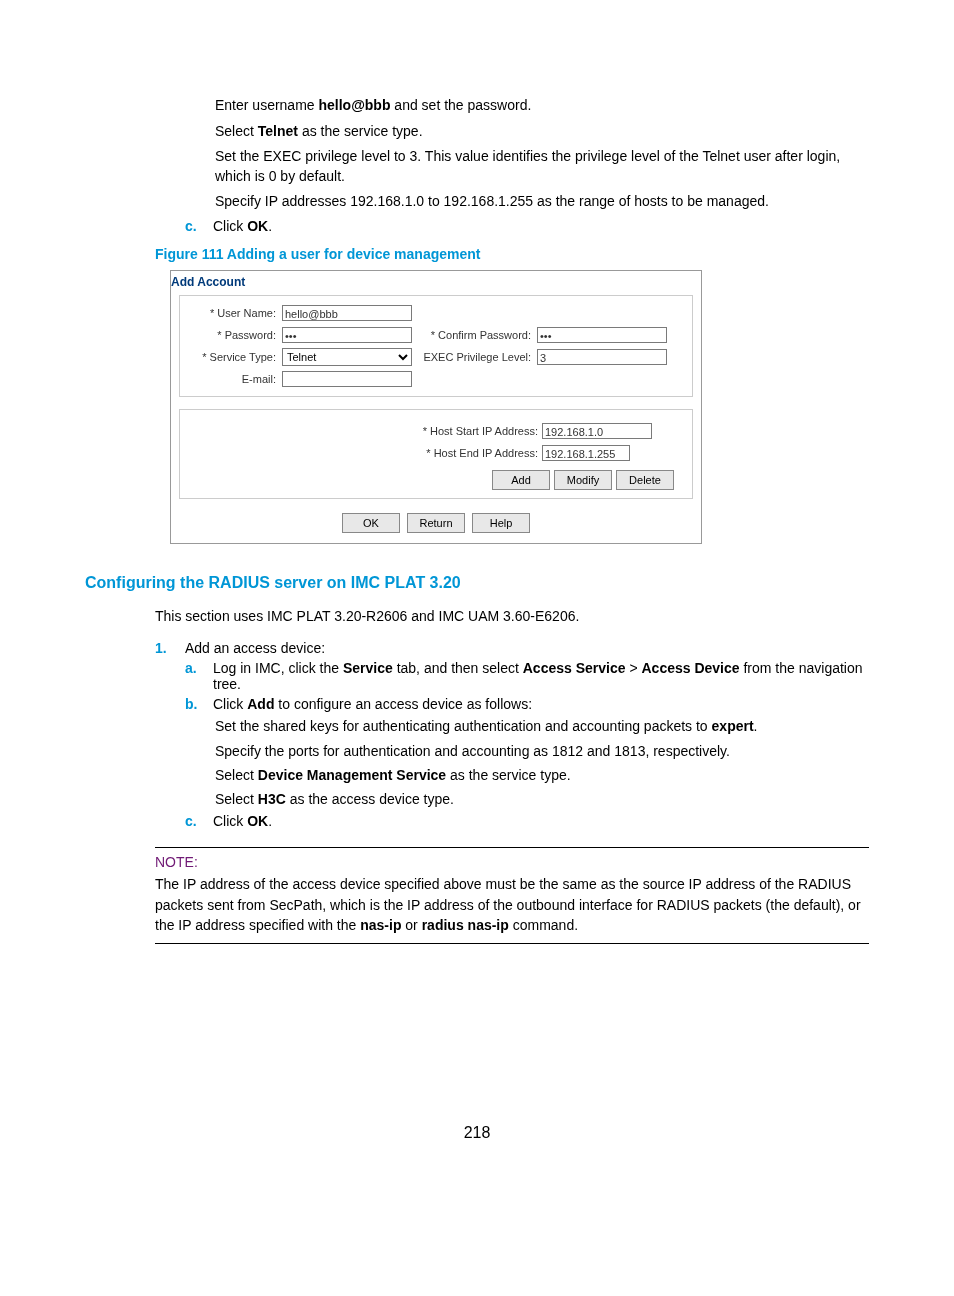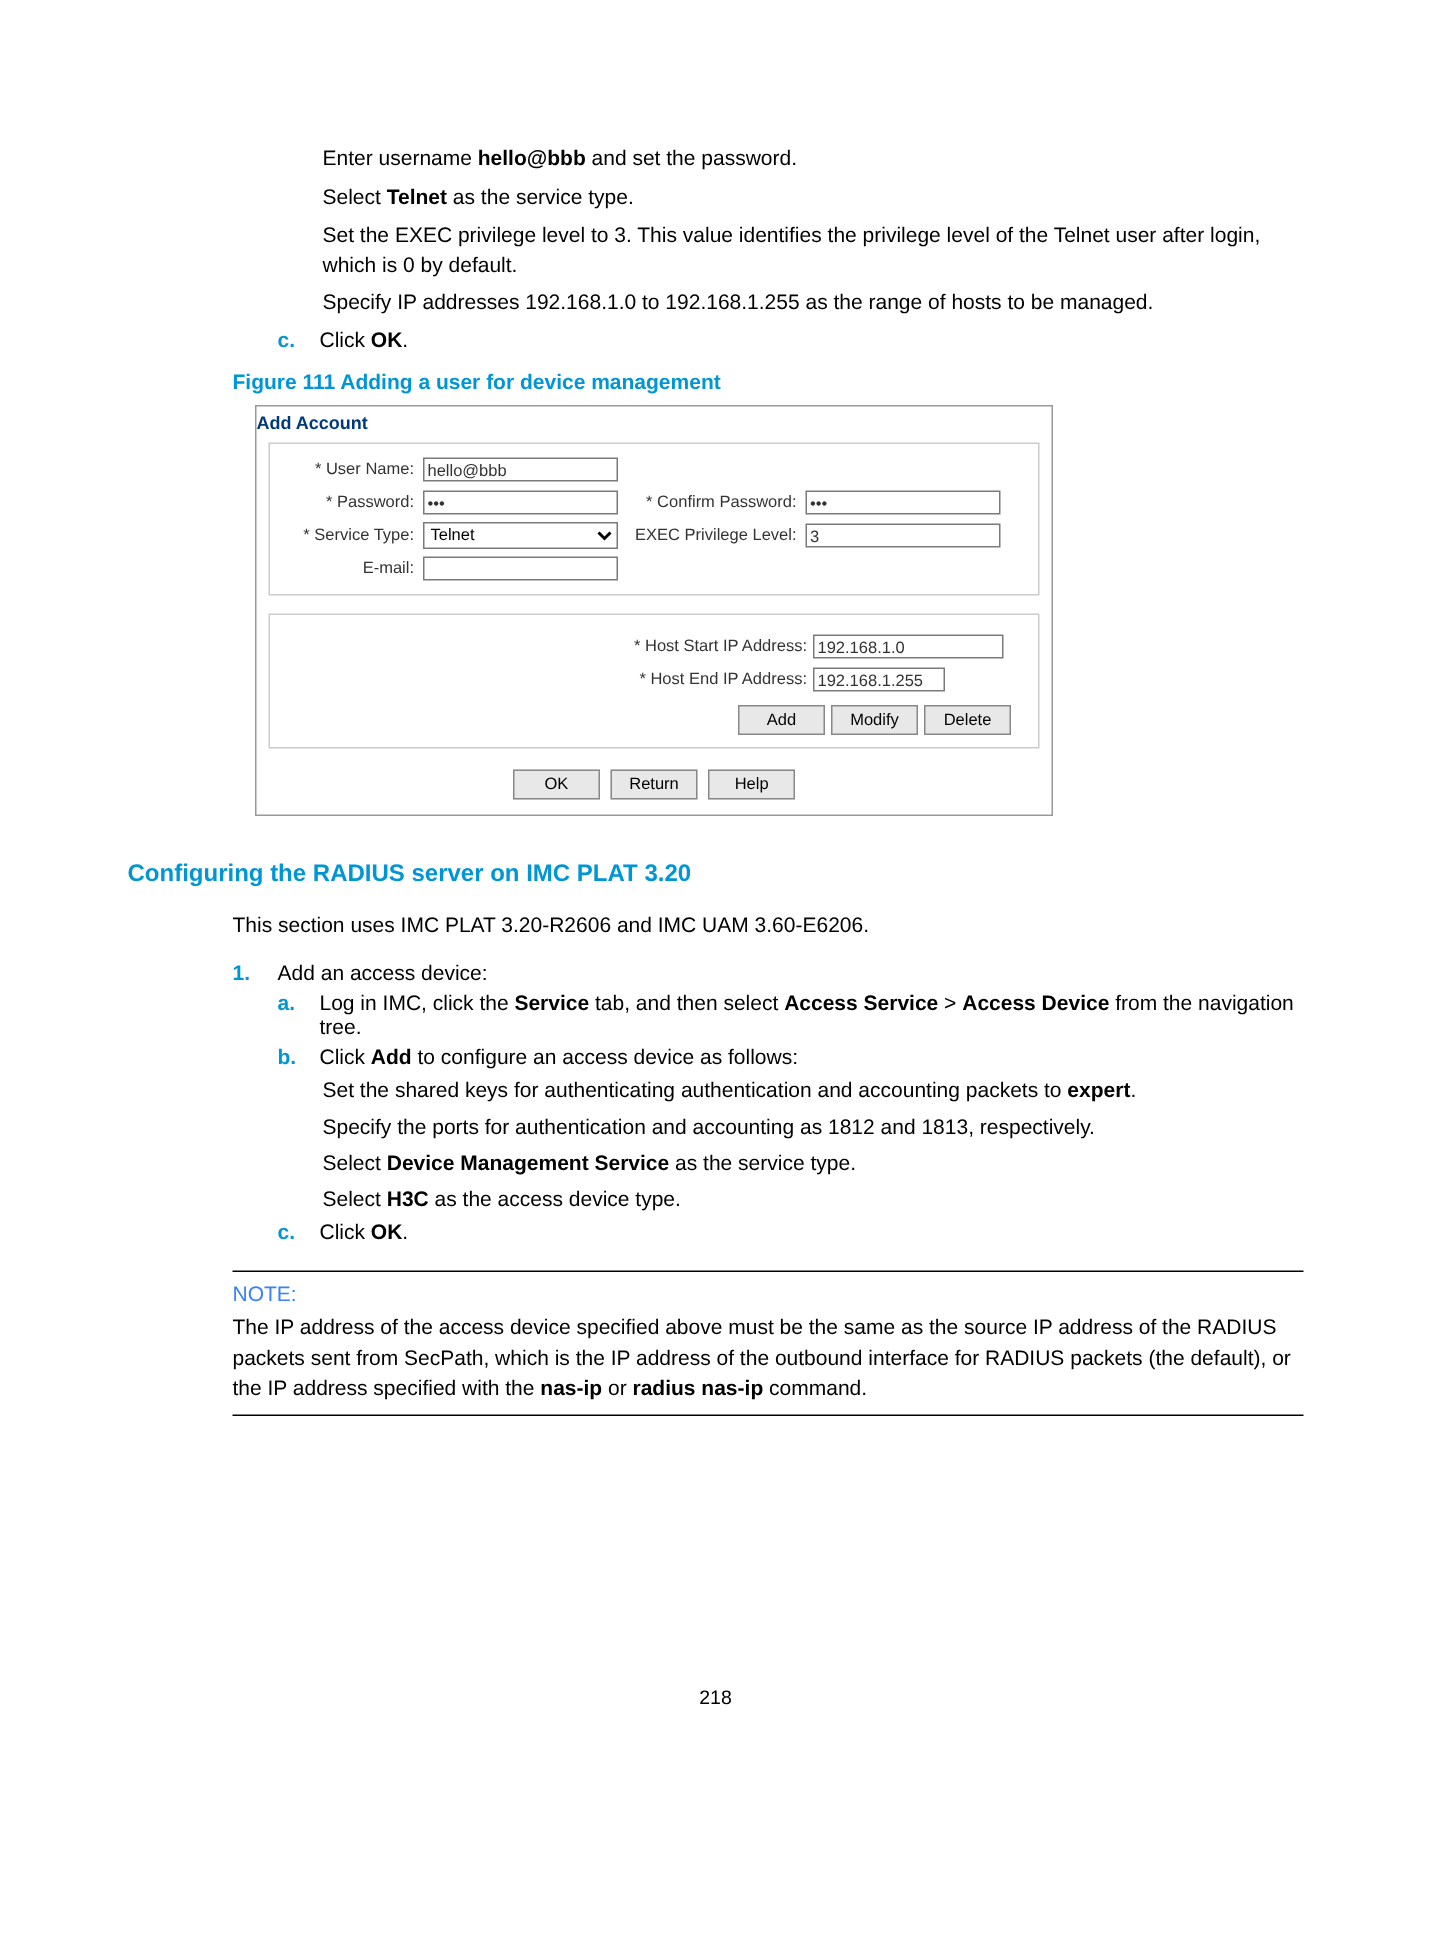--- a/index.html
+++ b/index.html
@@ -124,29 +124,29 @@
     flex-shrink: 0;
   }
   .sub-content { margin-left: 130px; line-height: 1.45; margin-top:4px; margin-bottom:4px;}
   .note-box {
     border-top: 1px solid #000;
     border-bottom: 1px solid #000;
     margin: 18px 0 0 70px;
     padding: 4px 0;
   }
   .note-label {
-    color: #3b82f6;
+    color: #701a75;
     font-size: 14px;
     margin: 2px 0 4px 0;
   }
   .note-text { line-height: 1.45; margin: 0 0 4px 0; }
   .page-num {
     text-align: center;
     margin-top: 180px;
-    font-size: 13px;
+    font-size: 16px;
   }
   .col-left { width: 235px; }
   .col-right { flex: 1; }
 </style>
 </head>
 <body>
 
 <div class="page">
 
   <div class="indent-main">
@@ -207,21 +207,21 @@
           <div class="shot-input" style="width:130px;"></div>
         </div>
       </div>
     </div>
 
     <div class="shot-bottom">
       <div class="shot-bottom-left"></div>
       <div class="shot-bottom-right">
         <div class="ip-row">
           <div class="ip-label">* Host Start IP Address:</div>
-          <div class="shot-input" style="width:127px;">192.168.1.0</div>
+          <div class="shot-input" style="width:110px;">192.168.1.0</div>
         </div>
         <div class="ip-row">
           <div class="ip-label">* Host End IP Address:</div>
           <div class="shot-input" style="width:88px;">192.168.1.255</div>
         </div>
         <div class="shot-inner-btns">
           <button class="shot-btn">Add</button>
           <button class="shot-btn">Modify</button>
           <button class="shot-btn">Delete</button>
         </div>

